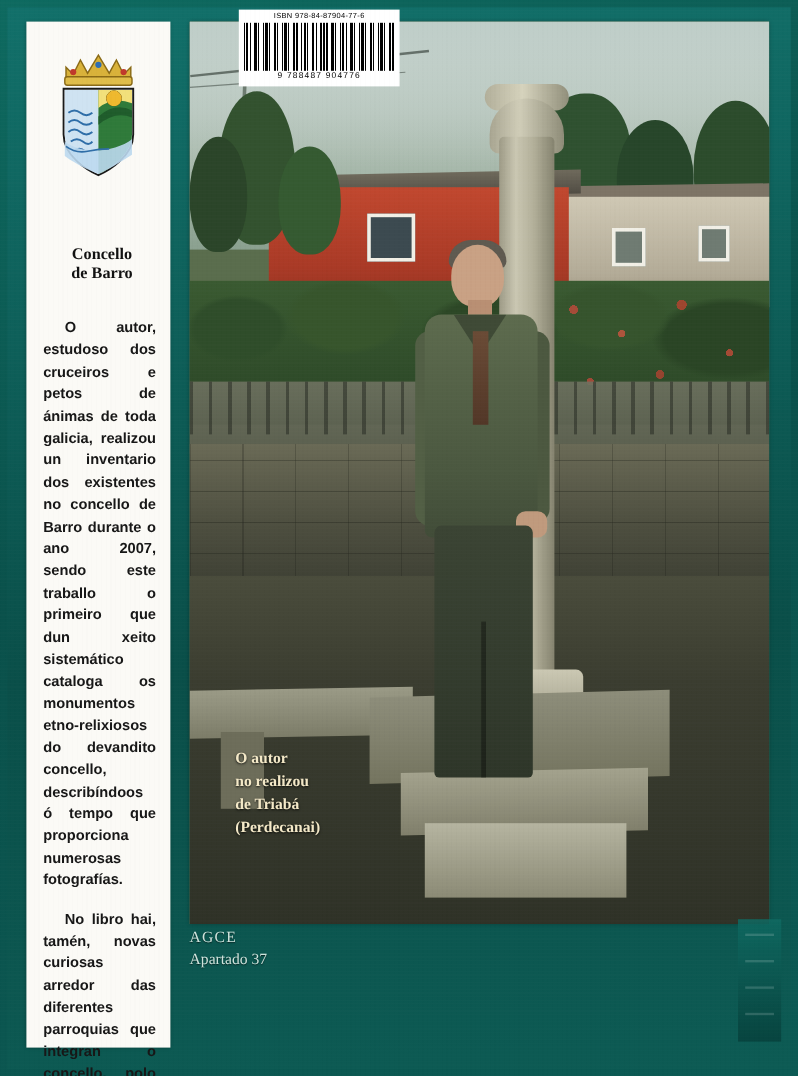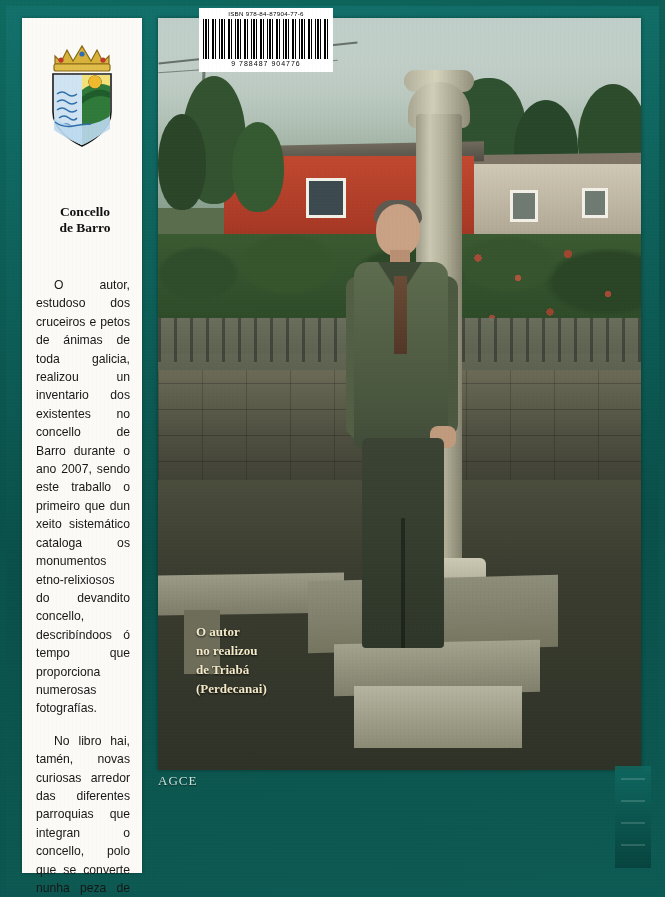--- a/index.html
+++ b/index.html
@@ -78,21 +78,21 @@
     left: 14px;
     right: 12px;
     top: 246px;
     font-family: "Liberation Sans", sans-serif;
     font-size: 12.2px;
     line-height: 18.4px;
     color: #171717;
     text-align: justify;
     text-justify: inter-word;
   }
-  .blurb p { margin: 12px 0 14px 0; text-indent: 18px; }
+  .blurb p { margin: 0 0 14px 0; text-indent: 18px; font-weight: bold; }
   .blurb p:last-child { margin-bottom: 0; }
 
   
   .photo {
     position: absolute;
     left: 158px;
     top: 18px;
     width: 483px;
     height: 752px;
     overflow: hidden;
@@ -486,20 +486,21 @@
   </div>
 
   <div class="barcode-box">
     <div class="isbn-line">ISBN 978-84-87904-77-6</div>
     <div class="bars"></div>
     <div class="barcode-digits">9  788487 904776</div>
   </div>
 
   <div class="publisher">
     <div class="pub-name">AGCE</div>
+    <div>Apartado 37</div>
   </div>
 
   <div class="side-strip">
     <div class="tick" style="top:12px"></div>
     <div class="tick" style="top:34px"></div>
     <div class="tick" style="top:56px"></div>
     <div class="tick" style="top:78px"></div>
   </div>
 
   <div class="noise"></div>

